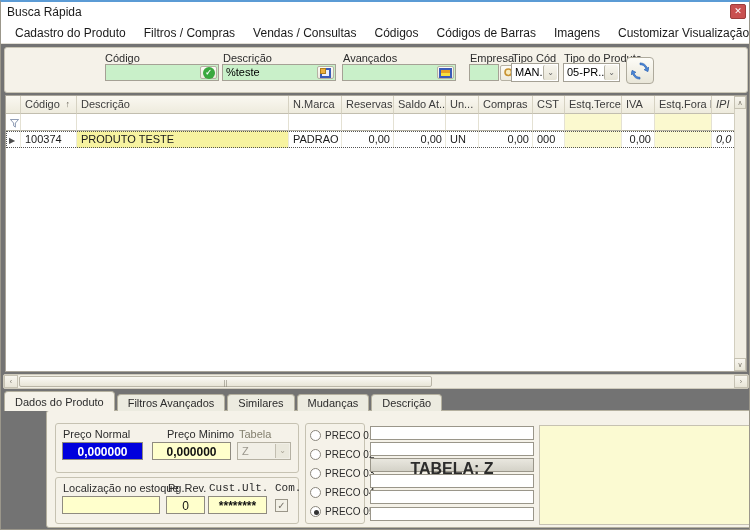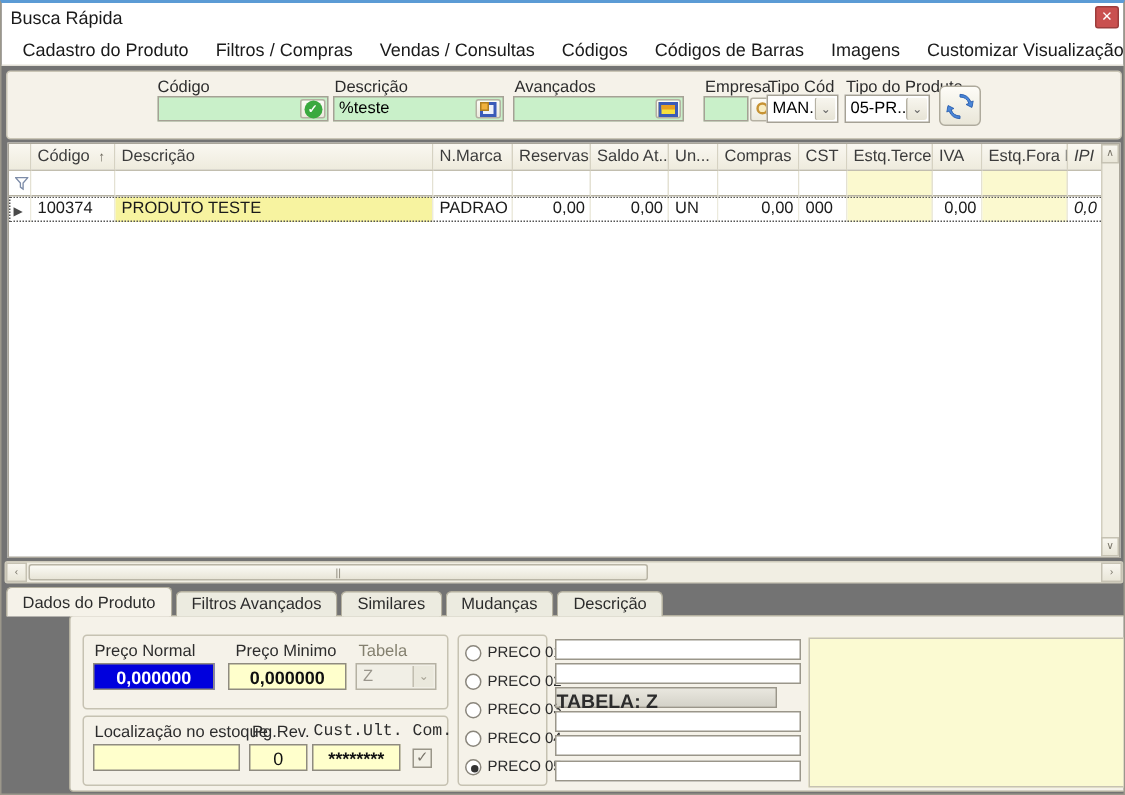--- a/index.html
+++ b/index.html
@@ -64,21 +64,21 @@
   .small-label { position:absolute; font-size:11px; color:#2c2c2c; white-space:nowrap; }
   .val-box { position:absolute; height:18px; border:1px solid #8f8b80; font-size:12px; text-align:center; padding-top:2px; }
   .blue-box { background:#0000dd; color:#ffffff; font-weight:bold; }
   .yellow-box { background:#ffffcc; color:#111; font-weight:bold; }
   .dis-combo { position:absolute; height:18px; background:#f1efe6; border:1px solid #b5b1a3; font-size:11px; color:#9a968c; }
   .radio-row { position:absolute; display:flex; align-items:center; cursor:pointer; }
   .radio-circle { width:11px; height:11px; border:1px solid #8a867c; border-radius:50%; background:#fff; margin-right:4px; position:relative; }
   .radio-row.checked .radio-circle::after { content:''; position:absolute; left:3px; top:3px; width:5px; height:5px; border-radius:50%; background:#333; }
   .radio-row span { font-size:10px; color:#2c2c2c; }
   .pfield { position:absolute; left:323px; width:164px; height:14px; background:#fff; border:1px solid #9a968a; }
-  .banner { position:absolute; left:323px; width:148px; height:14px; background:linear-gradient(#e9e7df,#d4d2c8); border:1px solid #9a968a; font-size:13px; font-weight:bold; color:#2c2c2c; padding-top:1px; }
+  .banner { position:absolute; left:323px; width:164px; height:14px; background:linear-gradient(#e9e7df,#d4d2c8); border:1px solid #9a968a; font-size:16px; font-weight:bold; color:#2c2c2c; text-align:center; padding-top:1px; }
   .memo { position:absolute; left:492px; top:14px; width:252px; height:100px; background:#fbfad2; border:1px solid #c6c2b2; }
   .memo .sb-btn { right:1px; width:13px; height:14px; }
   .checkbox { position:absolute; width:13px; height:13px; border:1px solid #9a9689; background:#f2f0e6; font-size:10px; line-height:11px; text-align:center; color:#78746a; cursor:pointer; }
 </style>
 </head>
 <body>
 
 <div class="window">
 
   <div class="titlebar">
@@ -231,21 +231,21 @@
     <div class="tab">Similares</div>
     <div class="tab">Mudanças</div>
     <div class="tab">Descrição</div>
   </div>
 
   <div class="bottom-panel">
 
     <div class="gbox" style="left:8px; top:12px; width:244px; height:50px;"></div>
     <span class="small-label" style="left:16px; top:17px;">Preço Normal</span>
     <div class="val-box blue-box" style="left:15px; top:31px; width:81px;">0,000000</div>
-    <span class="small-label" style="left:110px; top:17px;">Preço Minimo</span>
+    <span class="small-label" style="left:120px; top:17px;">Preço Minimo</span>
     <div class="val-box yellow-box" style="left:105px; top:31px; width:79px;">0,000000</div>
     <span class="small-label" style="left:192px; top:17px; color:#84806f;">Tabela</span>
     <div class="dis-combo" style="left:190px; top:31px; width:54px;">
       <span style="position:absolute; left:4px; top:2px;">Z</span>
       <div class="drop" style="position:absolute; right:1px; top:1px; bottom:1px; width:14px; background:#eae8dc; border-left:1px solid #c2beb0; font-size:8px; color:#a8a496; text-align:center; line-height:14px;">⌄</div>
     </div>
 
     <div class="gbox" style="left:8px; top:66px; width:244px; height:47px;"></div>
     <span class="small-label" style="left:16px; top:71px;">Localização no estoque</span>
     <div class="val-box yellow-box" style="left:15px; top:85px; width:98px; font-weight:normal;"></div>

